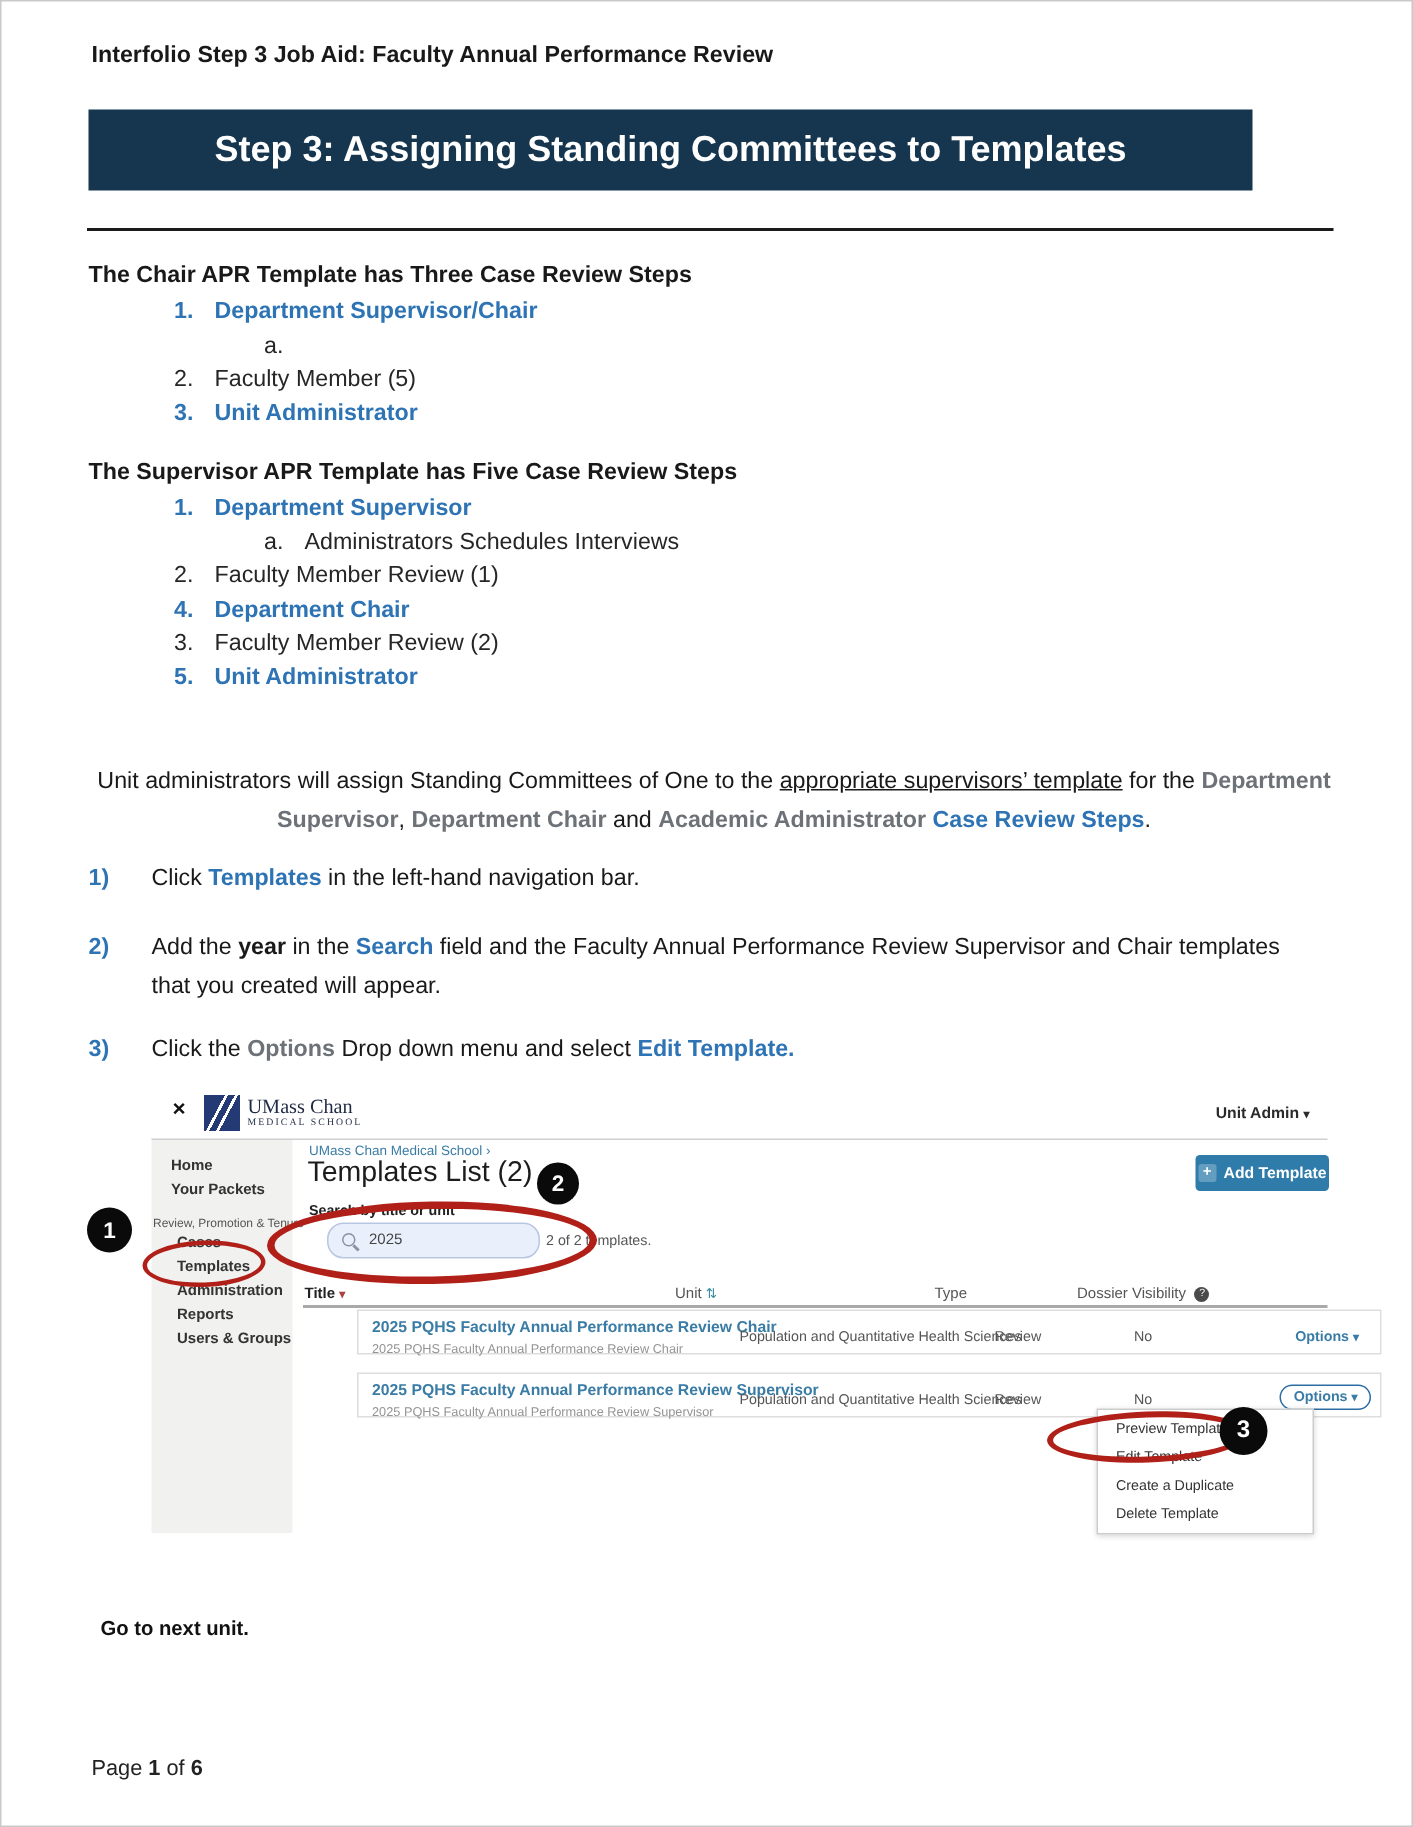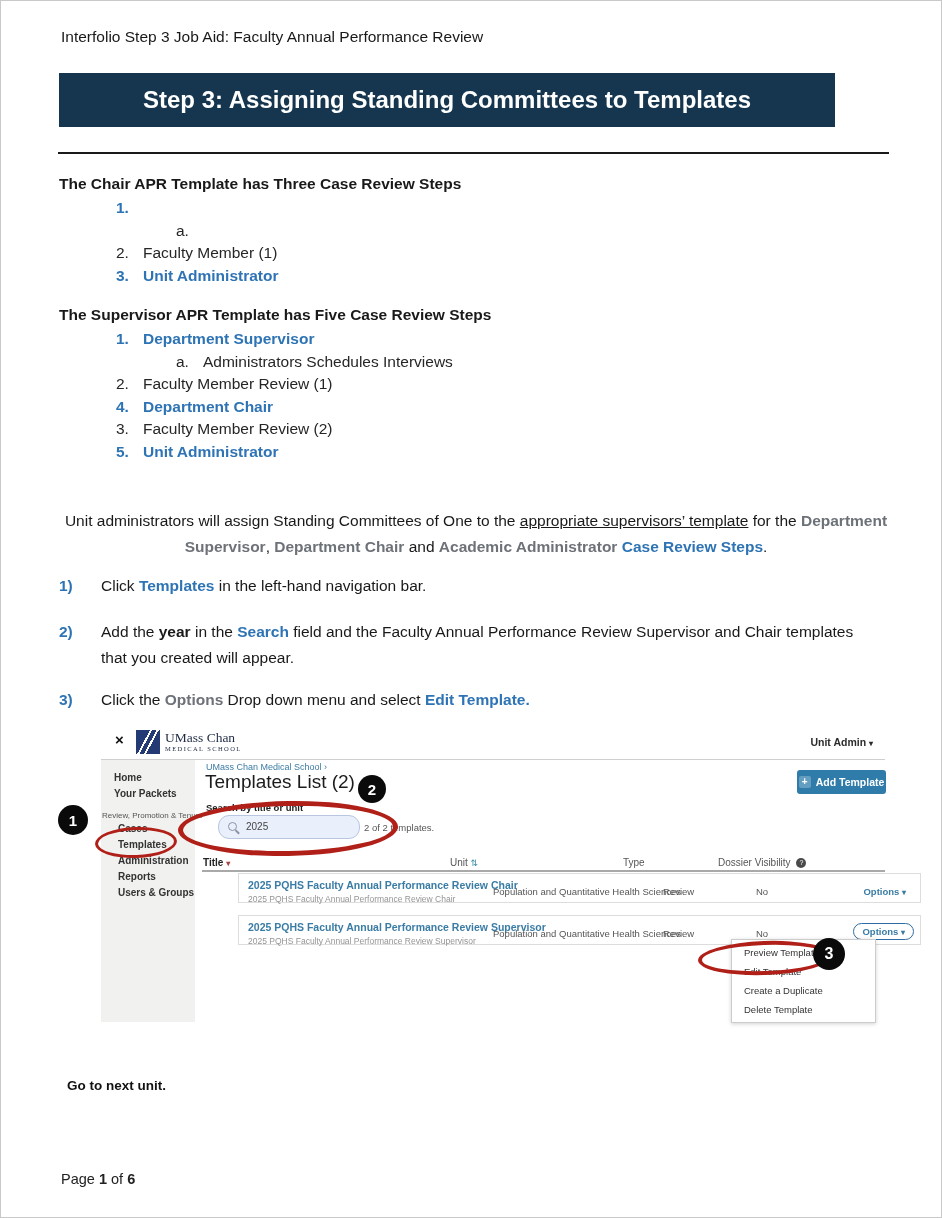--- a/index.html
+++ b/index.html
@@ -4,21 +4,21 @@
 <style>
   html,body{margin:0;padding:0;background:#ffffff;}
   #page{
     position:relative;width:940px;height:1216px;background:#fff;
     border:1px solid #c9c9c9;font-family:"Liberation Sans",sans-serif;
     overflow:hidden;color:#191919;
   }
   .abs{position:absolute;}
 
   
-  .doc-header{left:60px;top:27px;font-size:15.5px;color:#191919;}
+  .doc-header{left:60px;top:27px;font-size:15.5px;color:#191919;font-weight:bold;}
   .banner{
     left:58px;top:72px;width:776px;height:54px;background:#15364e;
     color:#fff;font-weight:700;font-size:24px;text-align:center;line-height:54px;
   }
   .hr{left:57px;top:151px;width:831px;height:2px;background:#1a1a1a;}
 
   .sec{width:760px;}
   .sec-heading{font-weight:700;font-size:15.5px;margin-bottom:4px;color:#191919;}
   .li{display:flex;font-size:15.5px;line-height:22.5px;color:#262626;}
   .li .marker{flex:0 0 27px;}
@@ -120,27 +120,28 @@
 <div id="page">
 
   <div class="abs doc-header">Interfolio Step 3 Job Aid:  Faculty Annual Performance Review</div>
   <div class="abs banner">Step 3: Assigning Standing Committees to Templates</div>
   <div class="abs hr"></div>
 
   <div class="abs sec" style="left:58px;top:174px;">
     <div class="sec-heading">The Chair APR Template has Three Case Review Steps</div>
     <div class="li ind1">
       <span class="marker blue">1.</span>
+      <span class="blue">Department Supervisor/Chair</span>
     </div>
     <div class="li ind2">
       <span class="marker">a.</span>
     </div>
     <div class="li ind1">
       <span class="marker">2.</span>
-      <span>Faculty Member (1)</span>
+      <span>Faculty Member (5)</span>
     </div>
     <div class="li ind1">
       <span class="marker blue">3.</span>
       <span class="blue">Unit Administrator</span>
     </div>
   </div>
 
   <div class="abs sec" style="left:58px;top:305px;">
     <div class="sec-heading">The Supervisor APR Template has Five Case Review Steps</div>
     <div class="li ind1">

